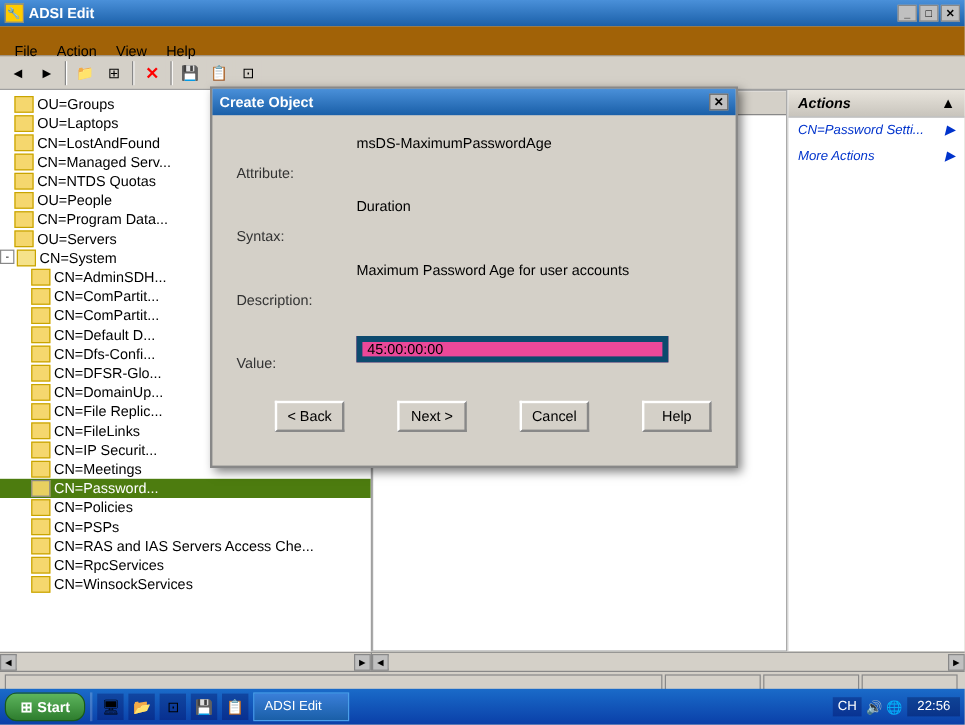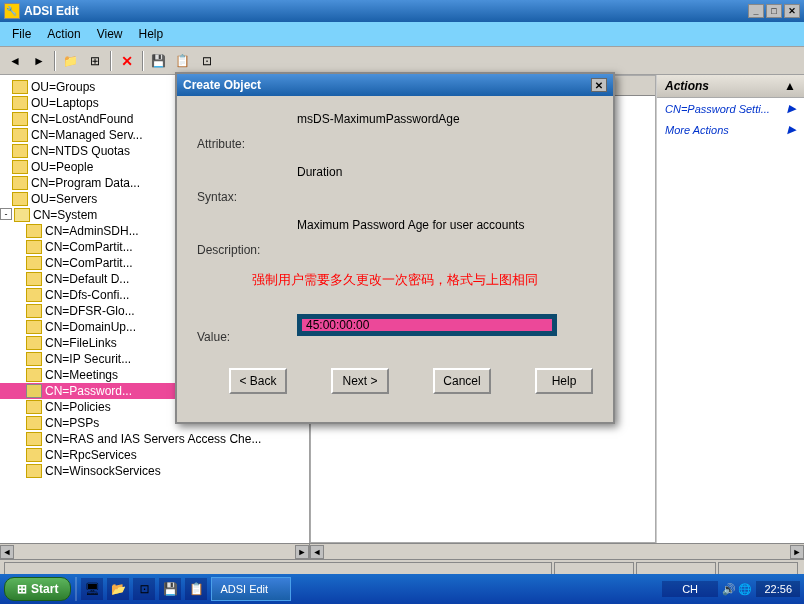--- a/index.html
+++ b/index.html
@@ -42,24 +42,23 @@
       background: #c0c0c0;
       border: 1px solid #888;
       font-size: 9px;
       cursor: pointer;
       display: flex; align-items: center; justify-content: center;
       color: #000;
     }
 
     
     .menu-bar {
-      background: #7dd3fc;
+      background: #a16207;
       height: 22px;
       display: flex;
-      align-items: center;
       border-bottom: 1px solid #a0a0a0;
       padding: 12px 4px;
     }
     .menu-item {
       padding: 2px 8px;
       cursor: pointer;
       font-size: 12px;
     }
 
     
@@ -106,21 +105,21 @@
       overflow-y: auto;
       overflow-x: hidden;
       padding: 4px 0;
     }
     .tree-item {
       display: flex;
       padding: 1px 0;
       cursor: pointer;
       white-space: nowrap;
     }
-    .tree-item.selected { background: #ec4899; color: white; }
+    .tree-item.selected { background: #4d7c0f; color: white; }
     .folder-icon {
       width: 16px; height: 14px;
       background: #f5d76e;
       border: 1px solid #c8a400;
       display: inline-flex; align-items: center; justify-content: center;
       font-size: 9px;
       margin-right: 3px;
       flex-shrink: 0;
     }
     .folder-icon.open { background: #f5e28a; }
@@ -481,20 +480,26 @@
       <span style="width:14px;display:inline-block"></span>
       <span class="spacer"></span>
       <span class="folder-icon"></span>
       <span>CN=DFSR-Glo...</span>
     </div>
     <div class="tree-item">
       <span style="width:14px;display:inline-block"></span>
       <span class="spacer"></span>
       <span class="folder-icon"></span>
       <span>CN=DomainUp...</span>
+    </div>
+    <div class="tree-item">
+      <span style="width:14px;display:inline-block"></span>
+      <span class="spacer"></span>
+      <span class="folder-icon"></span>
+      <span>CN=File Replic...</span>
     </div>
     <div class="tree-item">
       <span style="width:14px;display:inline-block"></span>
       <span class="spacer"></span>
       <span class="folder-icon"></span>
       <span>CN=FileLinks</span>
     </div>
     <div class="tree-item">
       <span style="width:14px;display:inline-block"></span>
       <span class="spacer"></span>
@@ -598,21 +603,21 @@
   <div style="width:2px;height:24px;background:rgba(255,255,255,0.2);"></div>
   <div style="width:22px;height:22px;background:rgba(0,0,80,0.3);display:flex;align-items:center;justify-content:center;cursor:pointer;">🖥</div>
   <div style="width:22px;height:22px;background:rgba(0,0,80,0.3);display:flex;align-items:center;justify-content:center;cursor:pointer;">📂</div>
   <div style="width:22px;height:22px;background:rgba(0,0,80,0.3);display:flex;align-items:center;justify-content:center;cursor:pointer;">⊡</div>
   <div style="width:22px;height:22px;background:rgba(0,0,80,0.3);display:flex;align-items:center;justify-content:center;cursor:pointer;">💾</div>
   <div style="width:22px;height:22px;background:rgba(0,0,80,0.3);display:flex;align-items:center;justify-content:center;cursor:pointer;">📋</div>
   <div class="taskbar-item">
     <span>ADSI Edit</span>
   </div>
   <div class="taskbar-right">
-    <span style="background:rgba(0,0,80,0.3);padding:2px 20px;font-size:11px;">CH</span>
+    <span style="background:rgba(0,0,80,0.3);padding:2px 4px;font-size:11px;">CH</span>
     <span style="font-size:11px;">🔊 🌐</span>
     <div class="taskbar-clock">22:56</div>
   </div>
 </div>
 
 <div class="modal-overlay">
   <div class="modal-title-bar">
     <span>Create Object</span>
     <div class="modal-close-btn">✕</div>
   </div>
@@ -626,21 +631,20 @@
     <div class="modal-row">
       <span class="modal-label">Syntax:</span>
       <span class="modal-value">Duration</span>
     </div>
 
     <div class="modal-row">
       <span class="modal-label">Description:</span>
       <span class="modal-value">Maximum Password Age for user accounts</span>
     </div>
 
-    <div class="modal-chinese-text" style="color: #ff0000;">强制用户需要多久更改一次密码，格式与上图相同</div>
 
     <div class="modal-input-row">
       <span class="modal-label">Value:</span>
       <input type="text" class="modal-input" value="45:00:00:00" style="">
     </div>
 
     <div class="modal-buttons">
       <button class="modal-btn">&lt; Back</button>
       <button class="modal-btn">Next &gt;</button>
       <button class="modal-btn">Cancel</button>

